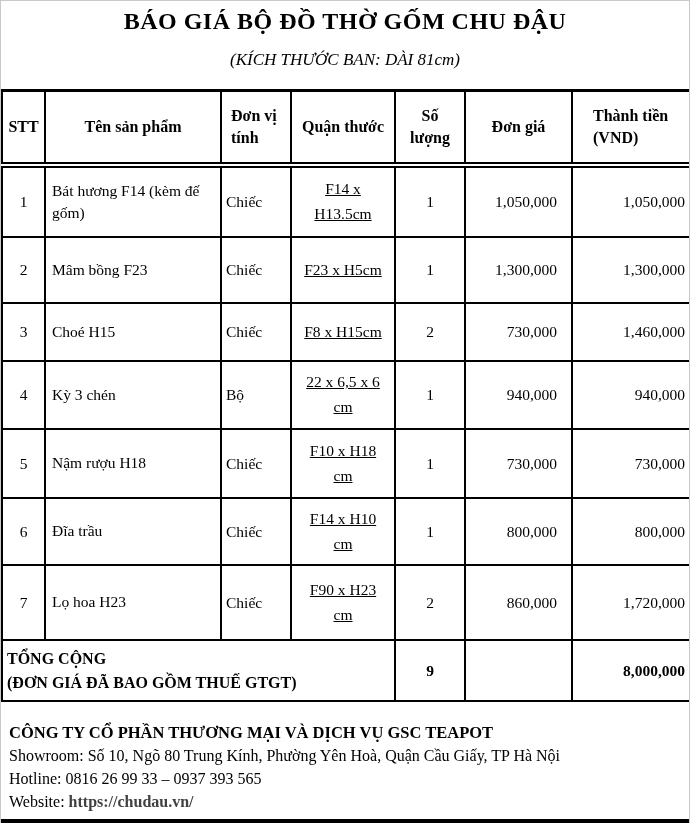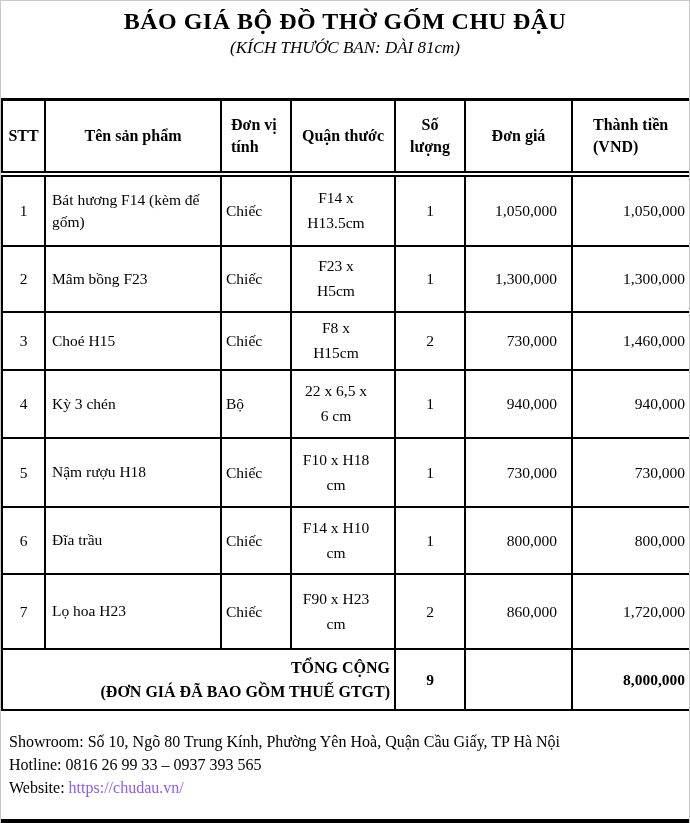--- a/index.html
+++ b/index.html
@@ -5,21 +5,21 @@
   html,body { margin:0; padding:0; background:#ffffff; }
   .page {
     width:690px; height:823px; box-sizing:border-box;
     border-top:1px solid #c9c9c9; border-left:1px solid #c9c9c9; border-right:1px solid #c9c9c9;
     font-family:"Liberation Serif","DejaVu Serif",serif; color:#000;
     display:flex; flex-direction:column; overflow:hidden;gap:14px;
   }
   .title-block { text-align:center; padding-top:7px; height:83px; box-sizing:border-box; }
   .title-line1 { font-size:24px; font-weight:bold; letter-spacing:.5px; }
   .title-line2 { font-size:20px; font-weight:bold; font-style:italic; margin-top:3px; }
-  .title-line3 { font-size:17px; font-style:italic; margin-top:3px; }
+  .title-line3 { font-size:17px; font-style:italic; margin-top:15px; }
 
   table.quote { border-collapse:collapse; width:690px; table-layout:fixed; }
   .quote col.c-stt    { width:43px; }
   .quote col.c-name   { width:176px; }
   .quote col.c-unit   { width:70px; }
   .quote col.c-size   { width:104px; }
   .quote col.c-qty    { width:70px; }
   .quote col.c-price  { width:107px; }
   .quote col.c-amount { width:120px; }
 
@@ -30,43 +30,43 @@
   .quote thead th {
     border-top:3px solid #000; border-bottom:6px double #000;
     font-weight:bold; font-size:16px; height:66px; text-align:center; line-height:1.35;
   }
   .quote thead th.h-left  { text-align:left; padding-left:9px; }
   .quote thead th.h-left2 { text-align:left; padding-left:20px; }
 
   .quote td.stt   { text-align:center; }
   .quote td.name  { text-align:left; padding-left:6px; padding-right:6px; line-height:1.45; }
   .quote td.unit  { text-align:left; }
-  .quote td.size  { text-align:center; padding-left:8px; padding-right:22px; line-height:1.6; }
+  .quote td.size  { text-align:center; padding-left:8px; padding-right:8px; line-height:1.6;text-decoration:underline; }
   .quote td.qty   { text-align:center; }
   .quote td.price { text-align:right; padding-right:14px; }
   .quote td.amount{ text-align:right; padding-right:6px; }
 
   .quote tr.r1 td { height:64px; }
   .quote tr.r2 td { height:60px; }
   .quote tr.r3 td { height:52px; }
   .quote tr.r4 td { height:62px; }
   .quote tr.r5 td { height:63px; }
   .quote tr.r6 td { height:61px; }
   .quote tr.r7 td { height:69px; }
 
   .quote tr.total-row td { height:55px; font-weight:bold; }
-  .quote td.total-label { text-align:right; line-height:1.5; font-size:16px; }
+  .quote td.total-label { text-align:left; line-height:1.5; font-size:16px; }
 
   .footer {
     flex:1; box-sizing:border-box;
     border-bottom:4px solid #000;
     padding:5px 8px 6px 8px; line-height:23px; font-size:16px;
   }
   .footer .company { font-weight:bold; font-size:16.5px; }
-  .footer .link { color:#8b5cf6; text-decoration:none; }
+  .footer .link { color:#404040; text-decoration:none;font-weight:bold; }
 </style>
 </head>
 <body>
 
 <div class="page">
 
   <div class="title-block">
     <div class="title-line1">BÁO GIÁ BỘ ĐỒ THỜ GỐM CHU ĐẬU</div>
     <div class="title-line3">(KÍCH THƯỚC BAN: DÀI 81cm)</div>
   </div>
@@ -162,18 +162,19 @@
           <div>(ĐƠN GIÁ ĐÃ BAO GỒM THUẾ GTGT)</div>
         </td>
         <td class="qty">9</td>
         <td class="price"></td>
         <td class="amount">8,000,000</td>
       </tr>
     </tbody>
   </table>
 
   <div class="footer">
+    <div class="company">CÔNG TY CỔ PHẦN THƯƠNG MẠI VÀ DỊCH VỤ GSC TEAPOT</div>
     <div>Showroom: Số 10, Ngõ 80 Trung Kính, Phường Yên Hoà, Quận Cầu Giấy, TP Hà Nội</div>
     <div>Hotline: 0816 26 99 33 – 0937 393 565</div>
     <div><span>Website: </span><a href="#" class="link">https://chudau.vn/</a></div>
   </div>
 
 </div>
 
 </body></html>

